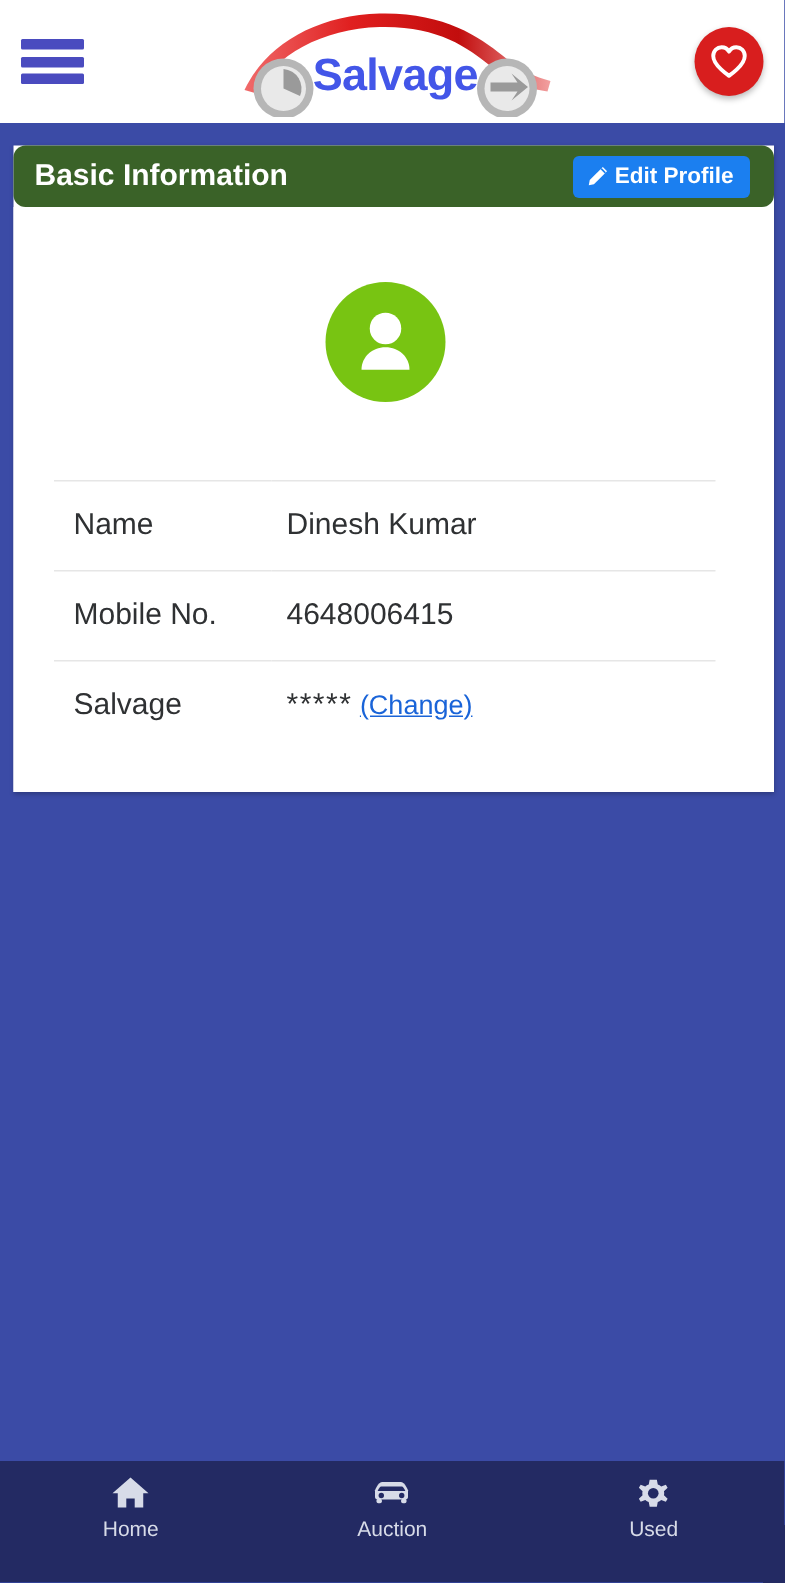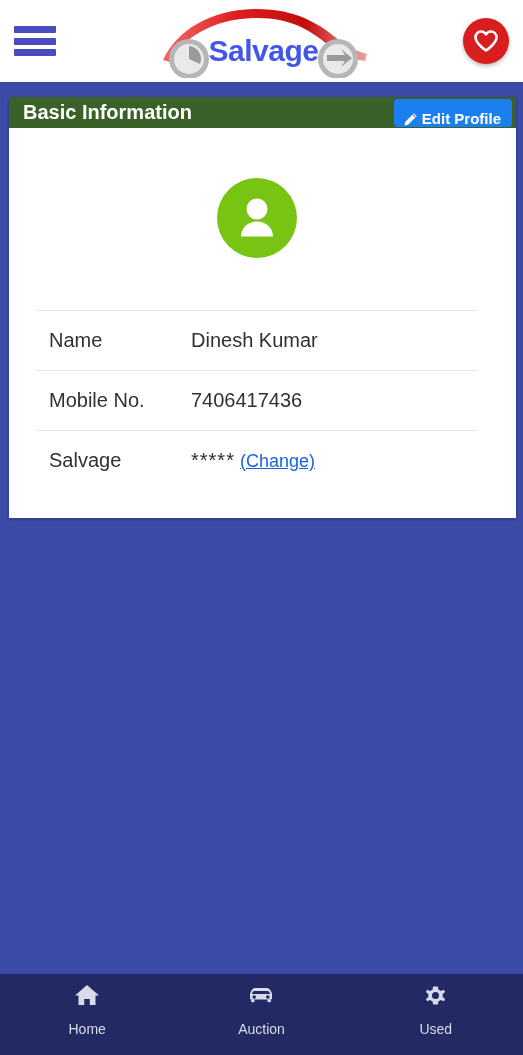--- a/index.html
+++ b/index.html
@@ -80,44 +80,45 @@
   
   .card {
     position: absolute;
     left: 9px;
     top: 97px;
     width: 507px;
     background: #ffffff;
     box-shadow: 0 1px 3px rgba(0,0,0,0.25);
   }
   .card-header {
-    height: 31px;
+    height: 41px;
     background: #3a6228;
     display: flex;
     align-items: center;
     justify-content: space-between;
-    padding: 0 4px 0 14px;
+    padding: 0 16px 0 14px;
+    border-radius: 8px;
   }
   .card-title {
     color: #ffffff;
     font-size: 20px;
     font-weight: bold;
   }
   .edit-btn {
     background: #1b7ff0;
     color: #ffffff;
     border: none;
     border-radius: 4px;
     height: 28px;
     padding: 0 11px 0 9px;
     font-size: 15px;
     font-weight: bold;
     font-family: "Liberation Sans", sans-serif;
     display: flex;
-    align-items: flex-end;
+    align-items: center;
     gap: 4px;
     cursor: pointer;
   }
   .card-body {
     padding: 0 12px 28px 0;
     background: #ffffff;
   }
   .avatar-wrap {
     display: flex;
     justify-content: center;
@@ -179,21 +180,21 @@
     display: flex;
     align-items: flex-start;
     justify-content: space-around;
     padding-top: 8px;
   }
   .nav-item {
     flex: 1;
     display: flex;
     flex-direction: column;
     align-items: center;
-    gap: 13px;
+    gap: 3px;
     cursor: pointer;
     color: #d7dbe8;
     text-align: center;
   }
   .nav-item .nav-icon {
     height: 26px;
     display: flex;
     align-items: center;
     justify-content: center;
   }
@@ -270,21 +271,21 @@
       </div>
 
       <table class="info-table">
         <tbody>
           <tr>
             <td class="label-cell">Name</td>
             <td class="value-cell">Dinesh Kumar</td>
           </tr>
           <tr>
             <td class="label-cell">Mobile No.</td>
-            <td class="value-cell">7406417436</td>
+            <td class="value-cell">4648006415</td>
           </tr>
           <tr>
             <td class="label-cell">Salvage</td>
             <td class="value-cell">
               <span class="pw-dots">*****</span><a class="change-link" href="#">(Change)</a>
             </td>
           </tr>
         </tbody>
       </table>
 

